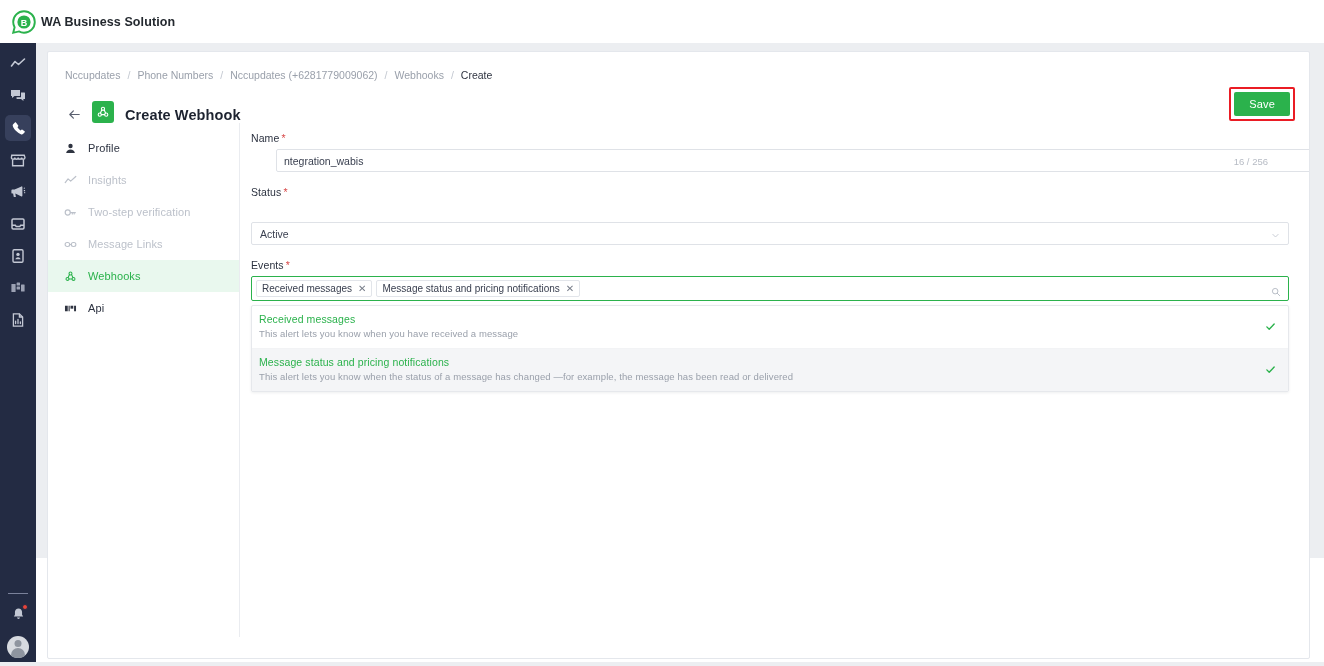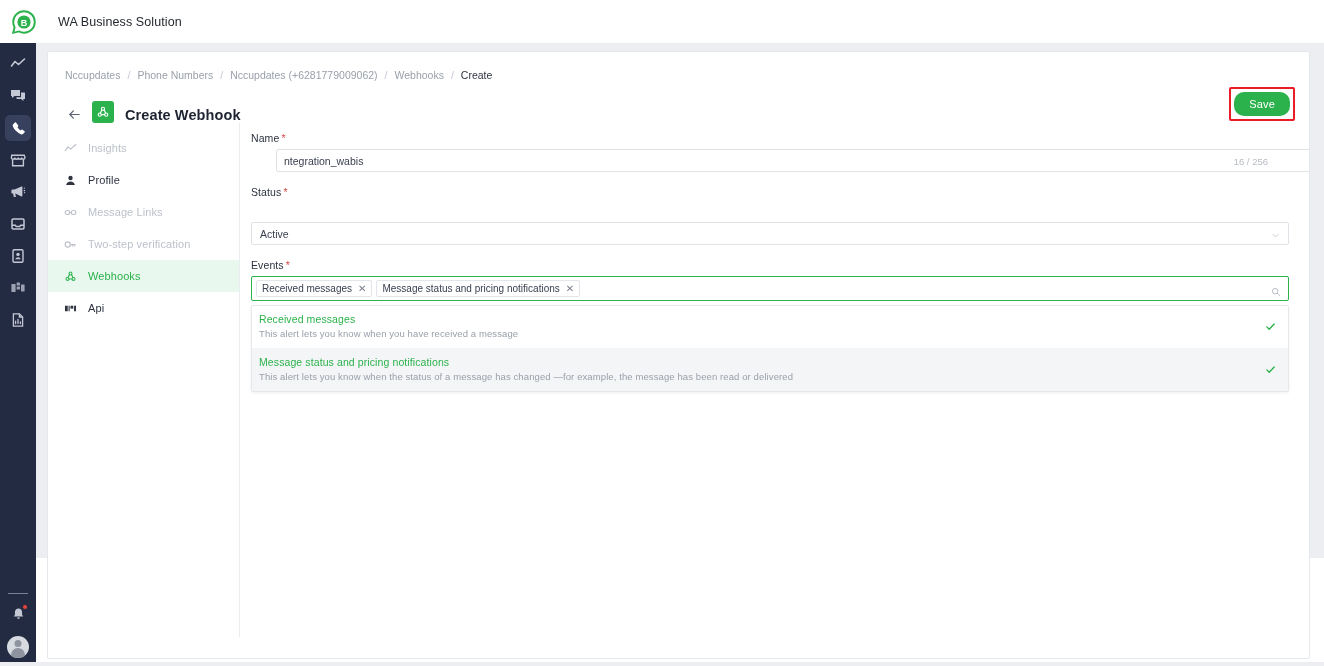--- a/index.html
+++ b/index.html
@@ -12,21 +12,21 @@
   .app { position: relative; width: 1324px; height: 666px; background: #ffffff; }
 
   
   .topbar {
     position: absolute; top: 0; left: 0; width: 1324px; height: 43px;
     background: #ffffff; display: flex; align-items: center;
     padding-left: 8px; z-index: 5;
   }
   .brand-logo { width: 26px; height: 26px; flex: none; margin-left: 3px; }
   .brand-title {
-    margin-left: 21px; font-size: 12.5px; color: #24292f; font-weight: 400;
+    margin-left: 4px; font-size: 12.5px; color: #24292f; font-weight: 700;
     letter-spacing: .1px;
   }
 
   
   .rail {
     position: absolute; left: 0; top: 43px; width: 36px; height: 623px;
     background: #232b43; display: flex; flex-direction: column; align-items: center;
     padding-top: 8px;
   }
   .rail-item {
@@ -88,21 +88,21 @@
     width: 22px; height: 22px; border-radius: 3px; background: #2bb24c;
     display: flex; align-items: center; justify-content: center; margin-right: 11px;
   }
   .page-title { font-size: 14.5px; font-weight: 700; color: #1d2330; letter-spacing: .1px; }
 
   .save-wrap {
     position: absolute; right: 14px; top: 6px;
     border: 2px solid #ea1c24; border-radius: 2px; padding: 3px;
   }
   .save-btn {
-    background: #2bb24c; color: #ffffff; border: none; border-radius: 10px;
+    background: #2bb24c; color: #ffffff; border: none; border-radius: 2px;
     font-size: 11px; font-family: "Liberation Sans", sans-serif;
     padding: 6px 15px; cursor: pointer; font-weight: 400; letter-spacing: .2px;
   }
 
   
   .body-split { display: flex; height: 514px; }
   .side-nav {
     width: 192px; flex: none; border-right: 1px solid #eaecf0;
     padding-top: 9px;
   }
@@ -317,55 +317,55 @@
         <span class="page-title">Create Webhook</span>
 
         <span class="save-wrap">
           <button class="save-btn">Save</button>
         </span>
       </div>
 
       <div class="body-split">
 
         <div class="side-nav">
-          <div class="nav-item muted">
-            <span class="nav-icon">
-              <svg width="13" height="13" viewBox="0 0 16 16" fill="none" stroke="currentColor" stroke-width="1.5" stroke-linecap="round" stroke-linejoin="round">
-                  <path d="M1.5 10.5 5 6l3.2 2.8L14.5 3"></path>
-                </svg>
-            </span>
-            <span class="nav-label">Insights</span>
-          </div>
           <div class="nav-item">
             <span class="nav-icon">
               <svg width="13" height="13" viewBox="0 0 16 16" fill="currentColor">
                   <circle cx="8" cy="5" r="2.7"></circle>
                   <path d="M2.6 13.6c.5-2.8 2.7-4.3 5.4-4.3s4.9 1.5 5.4 4.3z"></path>
                 </svg>
             </span>
             <span class="nav-label">Profile</span>
+          </div>
+          <div class="nav-item muted">
+            <span class="nav-icon">
+              <svg width="13" height="13" viewBox="0 0 16 16" fill="none" stroke="currentColor" stroke-width="1.5" stroke-linecap="round" stroke-linejoin="round">
+                  <path d="M1.5 10.5 5 6l3.2 2.8L14.5 3"></path>
+                </svg>
+            </span>
+            <span class="nav-label">Insights</span>
+          </div>
+          <div class="nav-item muted">
+            <span class="nav-icon">
+              <svg width="13" height="13" viewBox="0 0 16 16" fill="currentColor">
+                  <circle cx="4.6" cy="8" r="3.1" fill="none" stroke="currentColor" stroke-width="1.5"></circle>
+                  <path d="M7.5 7.3h7v1.5h-1.3v1.6h-1.3V8.8h-1v1.6h-1.3V8.8H7.5z"></path>
+                </svg>
+            </span>
+            <span class="nav-label">Two-step verification</span>
           </div>
           <div class="nav-item muted">
             <span class="nav-icon">
               <svg width="13" height="13" viewBox="0 0 16 16" fill="none" stroke="currentColor" stroke-width="1.4">
                   <rect x="1.4" y="5.6" width="5.6" height="4.8" rx="2.4"></rect>
                   <rect x="9" y="5.6" width="5.6" height="4.8" rx="2.4"></rect>
                   <path d="M7 8h2"></path>
                 </svg>
             </span>
             <span class="nav-label">Message Links</span>
-          </div>
-          <div class="nav-item muted">
-            <span class="nav-icon">
-              <svg width="13" height="13" viewBox="0 0 16 16" fill="currentColor">
-                  <circle cx="4.6" cy="8" r="3.1" fill="none" stroke="currentColor" stroke-width="1.5"></circle>
-                  <path d="M7.5 7.3h7v1.5h-1.3v1.6h-1.3V8.8h-1v1.6h-1.3V8.8H7.5z"></path>
-                </svg>
-            </span>
-            <span class="nav-label">Two-step verification</span>
           </div>
           <div class="nav-item selected">
             <span class="nav-icon">
               <svg width="13" height="13" viewBox="0 0 16 16" fill="none" stroke="currentColor" stroke-width="1.3" stroke-linecap="round">
                   <circle cx="8" cy="4.3" r="1.8"></circle>
                   <circle cx="4.3" cy="11" r="1.8"></circle>
                   <circle cx="11.7" cy="11" r="1.8"></circle>
                   <path d="M6.6 5.8 5.1 9.2M9.4 5.8l1.5 3.4M6.1 11h3.8"></path>
                 </svg>
             </span>

